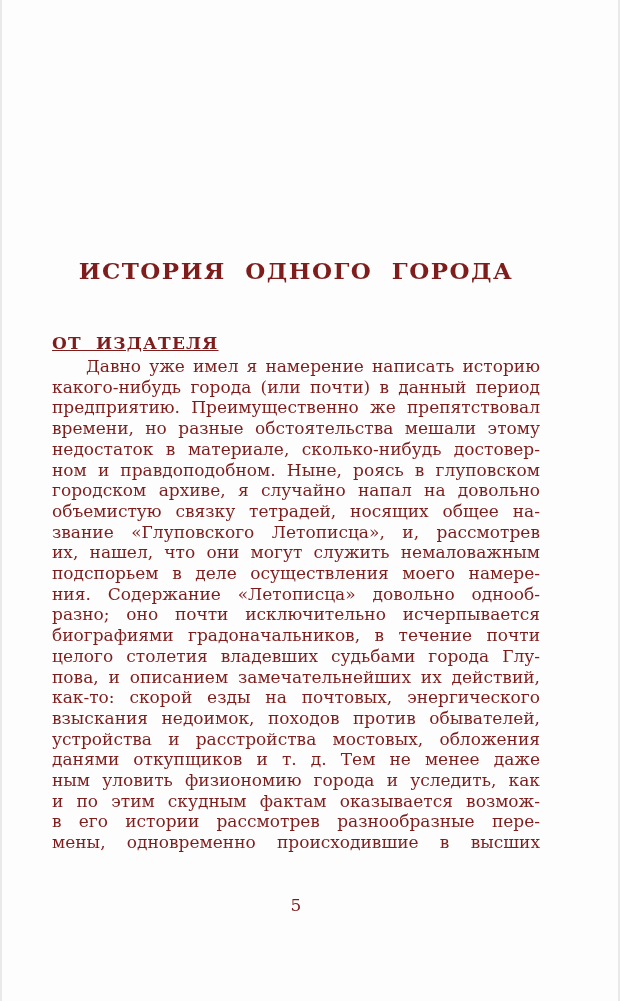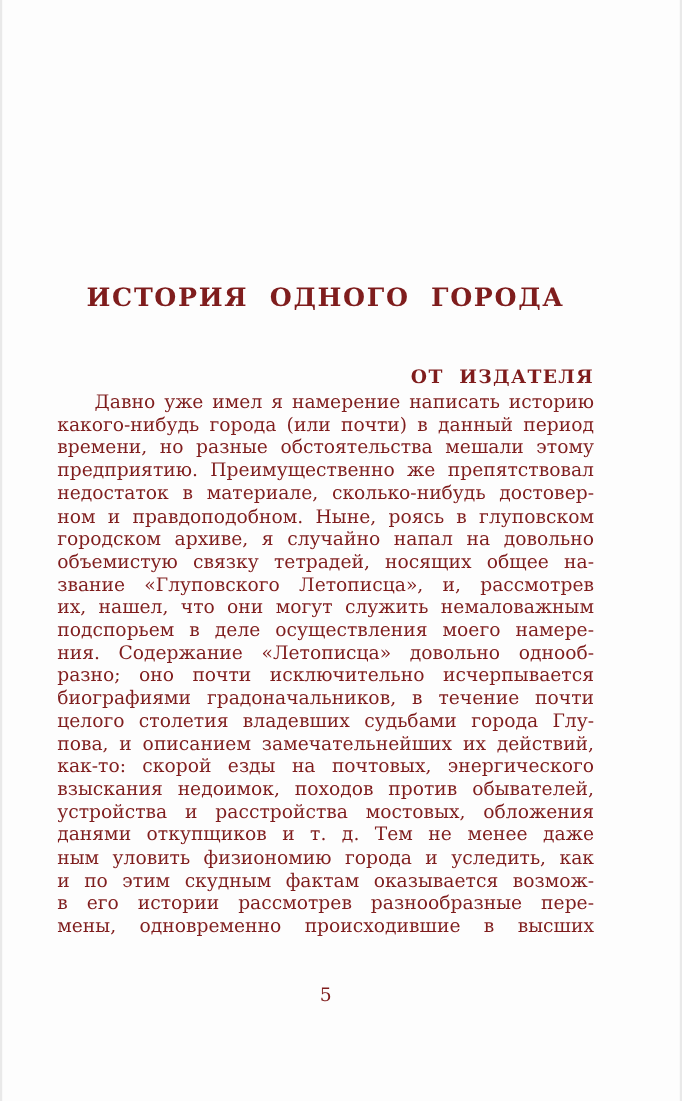--- a/index.html
+++ b/index.html
@@ -28,26 +28,27 @@
     font-weight: 700;
     letter-spacing: 1.5px;
     word-spacing: 10px;
     white-space: nowrap;
   }
   .section-heading {
     position: absolute;
     top: 318px;
     left: 50px;
     width: 488px;
-    text-align: right;
+    text-align: left;
     font-size: 17px;
     line-height: 22px;
     font-weight: 700;
     letter-spacing: 1.2px;
     word-spacing: 7px;
+    text-decoration: underline;
   }
   .body-text {
     position: absolute;
     top: 356px;
     left: 50px;
     width: 488px;
   }
   .body-line {
     font-size: 17px;
     line-height: 20.7px;
@@ -72,22 +73,22 @@
 <body>
 
 <div class="book-page">
   <h1 class="chapter-title">ИСТОРИЯ ОДНОГО ГОРОДА</h1>
 
   <h2 class="section-heading">ОТ ИЗДАТЕЛЯ</h2>
 
   <div class="body-text">
       <div class="body-line">Давно уже имел я намерение написать историю</div>
       <div class="body-line">какого-нибудь города (или почти) в данный период</div>
+      <div class="body-line">предприятию. Преимущественно же препятствовал</div>
       <div class="body-line">времени, но разные обстоятельства мешали этому</div>
-      <div class="body-line">предприятию. Преимущественно же препятствовал</div>
       <div class="body-line">недостаток в материале, сколько-нибудь достовер-</div>
       <div class="body-line">ном и правдоподобном. Ныне, роясь в глуповском</div>
       <div class="body-line">городском архиве, я случайно напал на довольно</div>
       <div class="body-line">объемистую связку тетрадей, носящих общее на-</div>
       <div class="body-line">звание «Глуповского Летописца», и, рассмотрев</div>
       <div class="body-line">их, нашел, что они могут служить немаловажным</div>
       <div class="body-line">подспорьем в деле осуществления моего намере-</div>
       <div class="body-line">ния. Содержание «Летописца» довольно однооб-</div>
       <div class="body-line">разно; оно почти исключительно исчерпывается</div>
       <div class="body-line">биографиями градоначальников, в течение почти</div>

